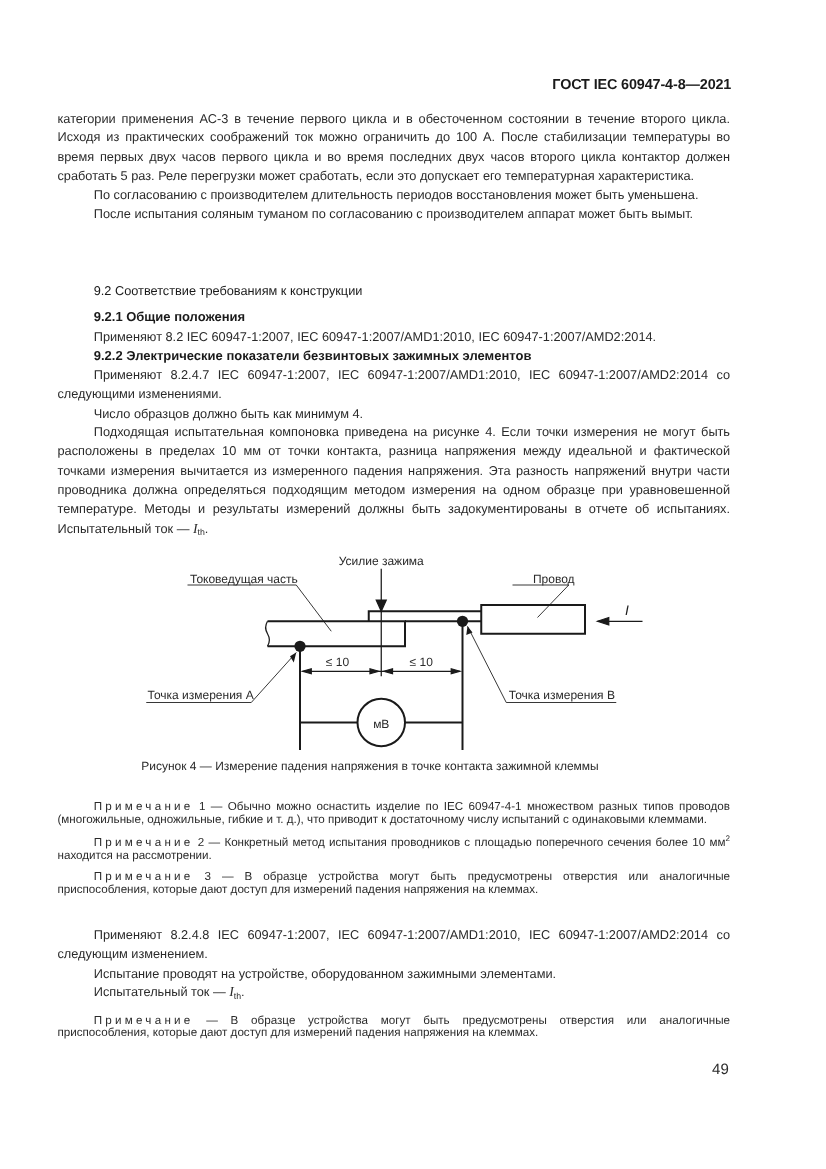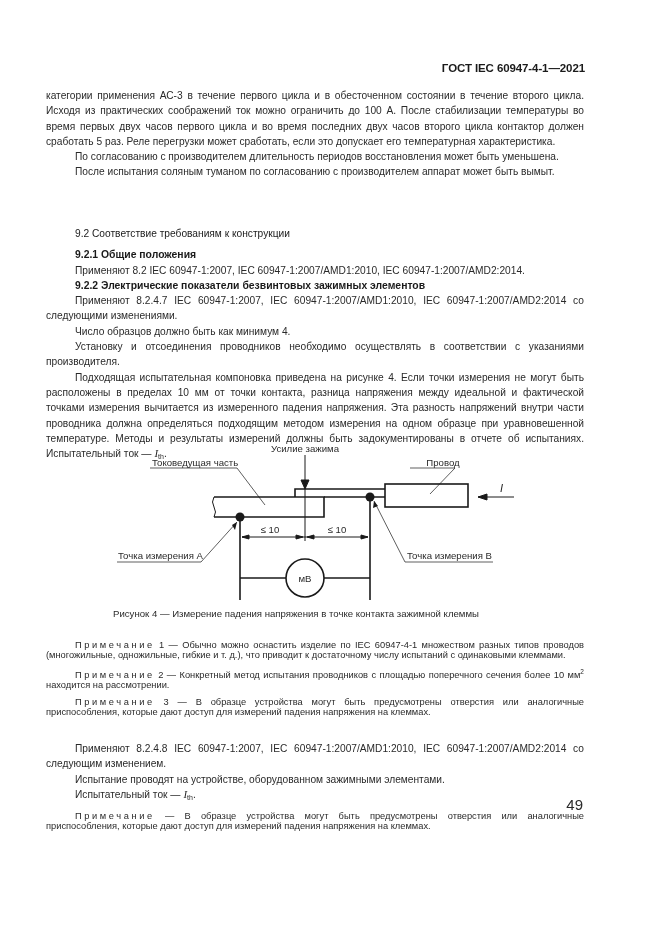--- a/index.html
+++ b/index.html
@@ -14,44 +14,43 @@
   .ind { text-indent: 29px; }
   .h { font-weight: normal; margin: 0; padding-left: 29px; color: #1a1a1a; }
   .h2 { font-weight: bold; margin: 0; padding-left: 29px; font-size: 10.4px; color:#1a1a1a; }
   .note { font-size: 9.3px; line-height: 10px; margin: 0; text-indent: 29px; }
   .sp { letter-spacing: 2.6px; }
   .it { font-family: "Liberation Serif", serif; font-style: italic; font-size: 11px; }
   .sub { font-size: 7px; vertical-align: -2px; font-style: normal; font-family: "Liberation Sans", sans-serif; }
   .sup { font-size: 6.5px; vertical-align: 4px; }
   .caption { position: absolute; top: 608px; left: 0; width: 592px; text-align: center;
              font-size: 9.6px; color: #2a2a2a; }
-  .pagenum { position: absolute; top: 796px; right: 78px; font-size: 15px; }
+  .pagenum { position: absolute; top: 848px; right: 78px; font-size: 12px; }
   svg text { font-family: "Liberation Sans", sans-serif; }
 </style>
 </head>
 <body>
 
 <div class="page">
 
-  <div class="header">ГОСТ IEC 60947-4-1—2021</div>
+  <div class="header">ГОСТ IEC 60947-4-8—2021</div>
 
   <div class="body" style="top:88px;">
     <p class="p">категории применения АС-3 в течение первого цикла и в обесточенном состоянии в течение второго цикла. Исходя из практических соображений ток можно ограничить до 100 А. После стабилизации температуры во время первых двух часов первого цикла и во время последних двух часов второго цикла контактор должен сработать 5 раз. Реле перегрузки может сработать, если это допускает его температурная характеристика.</p>
     <p class="p ind">По согласованию с производителем длительность периодов восстановления может быть уменьшена.</p>
     <p class="p ind">После испытания соляным туманом по согласованию с производителем аппарат может быть вымыт.</p>
   </div>
 
   <div class="body" style="top:226px;">
     <p class="h" style="margin-bottom:6px;">9.2 Соответствие требованиям к конструкции</p>
     <p class="h2">9.2.1 Общие положения</p>
     <p class="p ind">Применяют 8.2 IEC 60947-1:2007, IEC 60947-1:2007/AMD1:2010, IEC 60947-1:2007/AMD2:2014.</p>
     <p class="h2">9.2.2 Электрические показатели безвинтовых зажимных элементов</p>
     <p class="p ind">Применяют 8.2.4.7 IEC 60947-1:2007, IEC 60947-1:2007/AMD1:2010, IEC 60947-1:2007/AMD2:2014 со следующими изменениями.</p>
     <p class="p ind">Число образцов должно быть как минимум 4.</p>
-    <p class="p ind">Установку и отсоединения проводников необходимо осуществлять в соответствии с указаниями производителя.</p>
     <p class="p ind"><span>Подходящая испытательная компоновка приведена на рисунке 4. Если точки измерения не могут быть расположены в пределах 10 мм от точки контакта, разница напряжения между идеальной и фактической точками измерения вычитается из измеренного падения напряжения. Эта разность напряжений внутри части проводника должна определяться подходящим методом измерения на одном образце при уравновешенной температуре. Методы и результаты измерений должны быть задокументированы в отчете об испытаниях. Испытательный ток — </span><span class="it">I</span><span class="sub">th</span><span>.</span></p>
   </div>
 
   <svg width="661" height="935" style="position:absolute;left:0;top:0;" viewBox="0 0 661 935">
     <g stroke="#1a1a1a" fill="none" stroke-width="1.6">
 
       <path d="M214,497 L324,497 L324,517 L214,517"></path>
       <path d="M214,497 Q211,502 214,507 Q217,512 214,517" stroke-width="1"></path>
 
       <path d="M295,497 L295,489 L385,489"></path>

